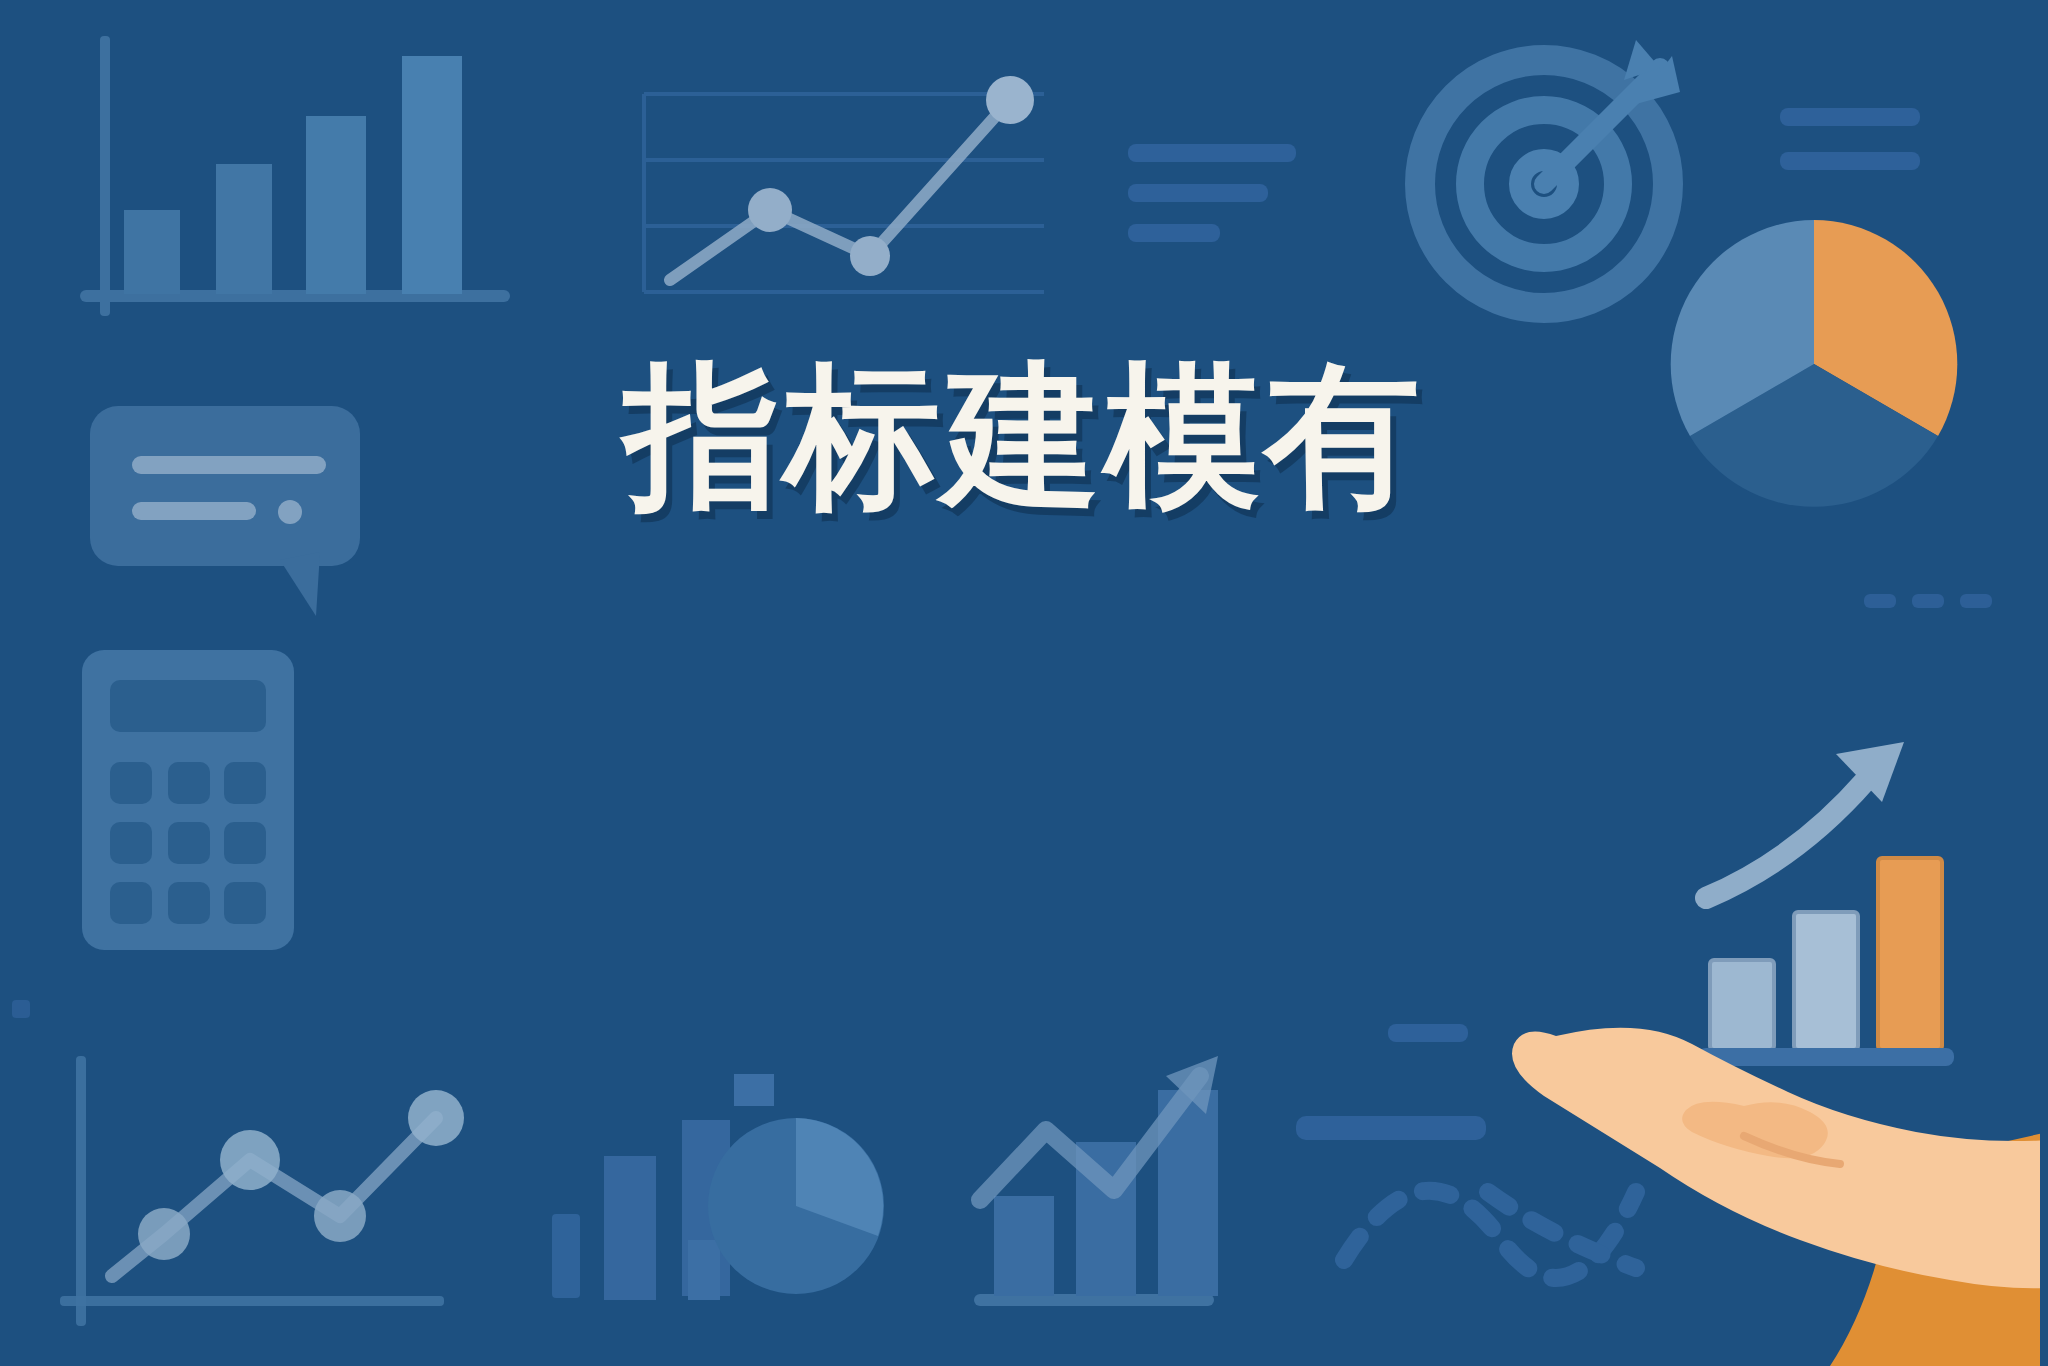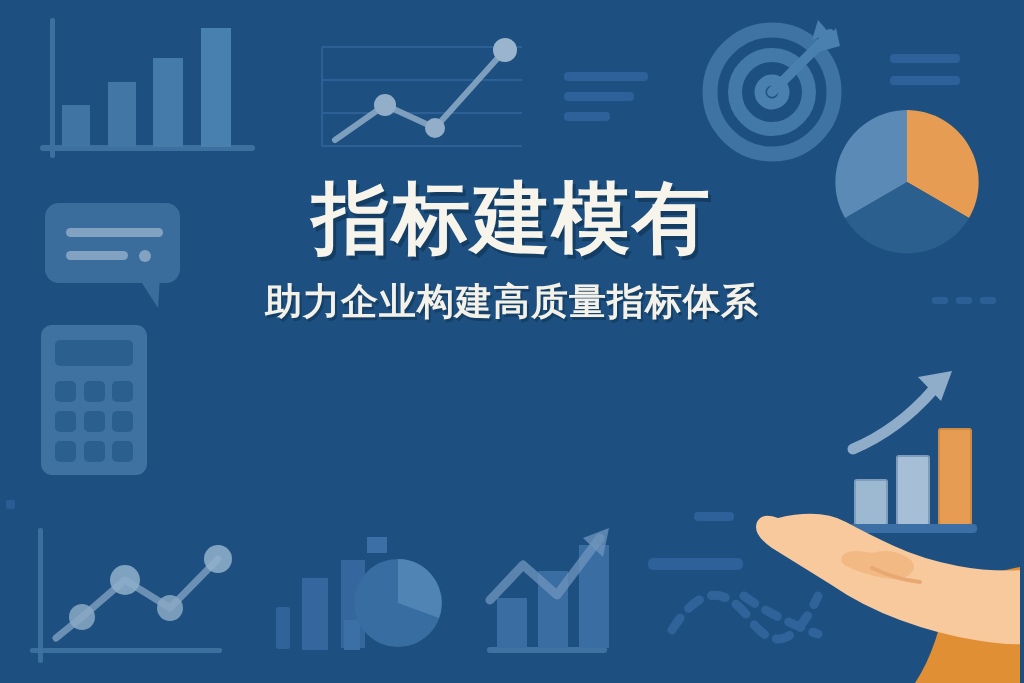--- a/index.html
+++ b/index.html
@@ -177,21 +177,20 @@
       <rect x="980" y="297" width="16" height="7" rx="3"></rect>
     </g>
 
     <g fill="#2b5d94">
       <rect x="6" y="500" width="9" height="9" rx="2"></rect>
     </g>
   </svg>
 
   <div id="text-block">
     <span id="title-line-1" class="title-line" style="color: rgb(247, 244, 236);">指标建模有</span>
-    <span id="subtitle" style="color: rgb(244, 241, 233);">助力企业构建高质量指标体系</span>
   </div>
 
   <svg id="fg-svg" viewBox="0 0 1024 683" xmlns="http://www.w3.org/2000/svg">
 
     <g>
       <path d="M853 449 Q898 430 933 390" fill="none" stroke="#8fadc9" stroke-width="11" stroke-linecap="round"></path>
       <path d="M952 371 L918 377 L941 401 Z" fill="#8fadc9"></path>
     </g>
 
     <g>

